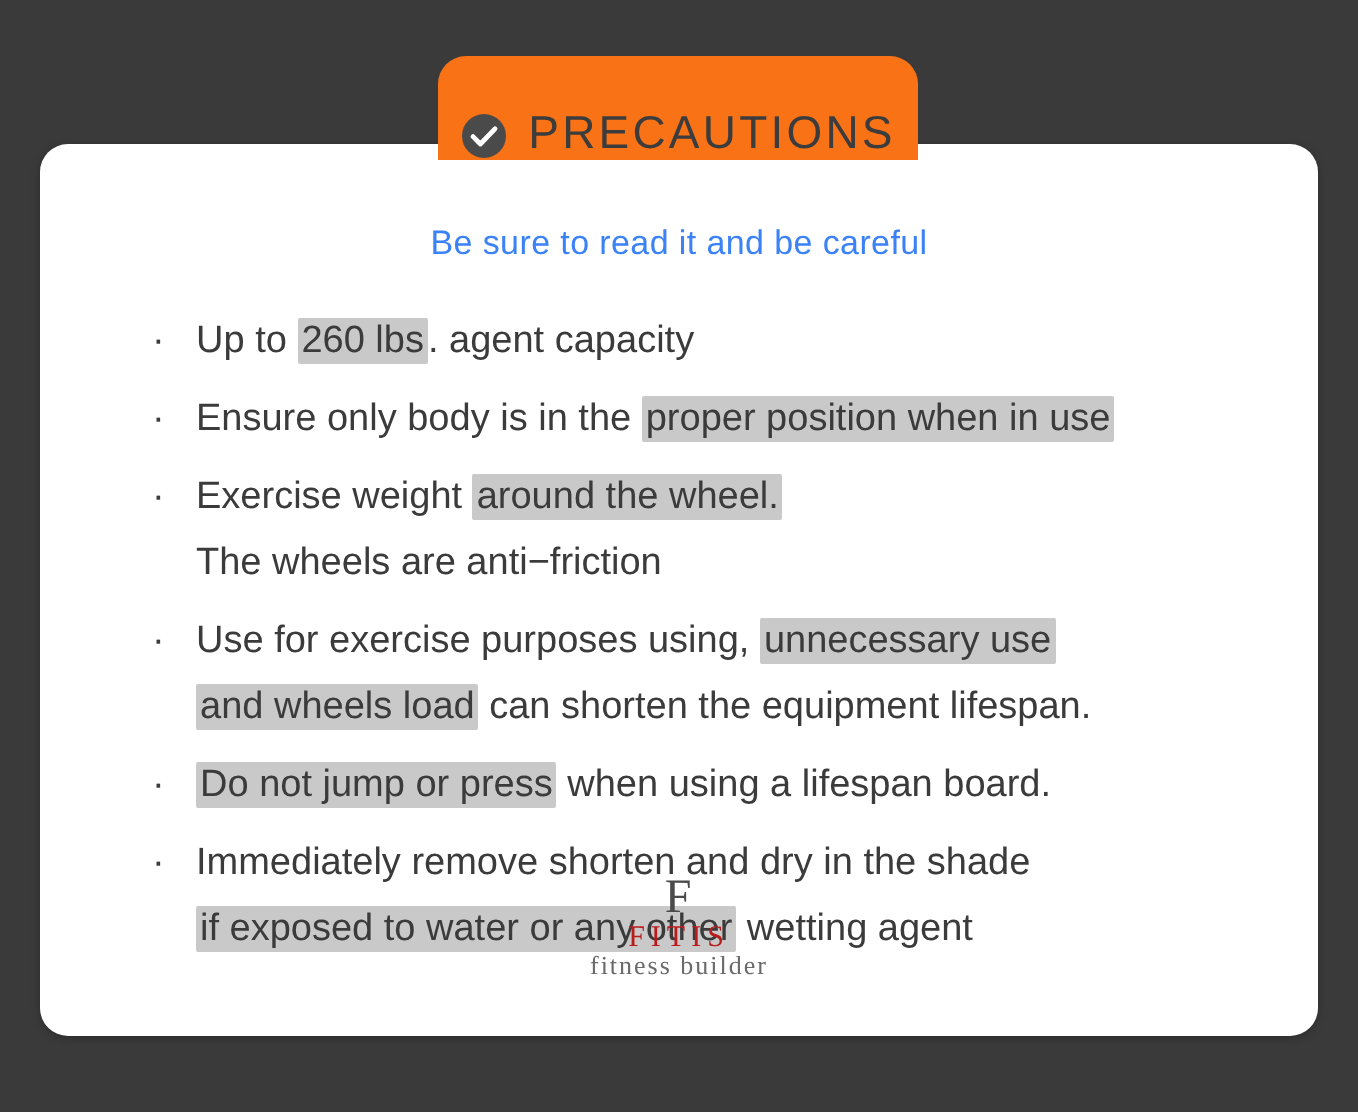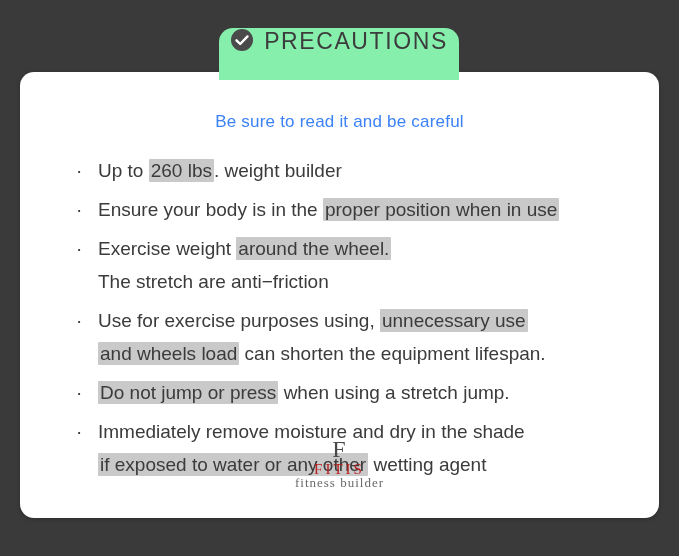--- a/index.html
+++ b/index.html
@@ -19,24 +19,24 @@
     height: 556px;
     background: #3a3a3a;
   }
   
   .tab {
     position: absolute;
     left: 219px;
     top: 28px;
     width: 240px;
     height: 52px;
-    background: #86efac;
+    background: #f97316;
     border-radius: 14px 14px 0 0;
     display: flex;
-    align-items: flex-start;
+    align-items: flex-end;
     justify-content: center;
     gap: 10px;
     z-index: 3;
   }
   .tab-title {
     font-size: 23px;
     letter-spacing: 1.6px;
     color: #3c3c3c;
     font-weight: 400;
   }
@@ -144,26 +144,26 @@
     </span>
     <span class="tab-title">PRECAUTIONS</span>
   </div>
 
   <div class="card">
     <div class="card-inner">
 
       <div class="headline">Be sure to read it and be careful</div>
 
       <ul class="list" id="list">
-          <li class="item"><span class="bullet">·</span><span><span>Up to </span><span class="hl">260 lbs</span><span>. weight builder</span></span></li>
-          <li class="item"><span class="bullet">·</span><span><span>Ensure your body is in the </span><span class="hl">proper position when in use</span></span></li>
-          <li class="item"><span class="bullet">·</span><span><span>Exercise weight </span><span class="hl">around the wheel.</span></span><span class="line2"><span>The stretch are anti−friction</span></span></li>
+          <li class="item"><span class="bullet">·</span><span><span>Up to </span><span class="hl">260 lbs</span><span>. agent capacity</span></span></li>
+          <li class="item"><span class="bullet">·</span><span><span>Ensure only body is in the </span><span class="hl">proper position when in use</span></span></li>
+          <li class="item"><span class="bullet">·</span><span><span>Exercise weight </span><span class="hl">around the wheel.</span></span><span class="line2"><span>The wheels are anti−friction</span></span></li>
           <li class="item"><span class="bullet">·</span><span><span>Use for exercise purposes using, </span><span class="hl">unnecessary use</span></span><span class="line2"><span class="hl">and wheels load</span><span> can shorten the equipment lifespan.</span></span></li>
-          <li class="item"><span class="bullet">·</span><span><span class="hl">Do not jump or press</span><span> when using a stretch jump.</span></span></li>
-          <li class="item"><span class="bullet">·</span><span><span>Immediately remove moisture and dry in the shade</span></span><span class="line2"><span class="hl">if exposed to water or any other</span><span> wetting agent</span></span></li>
+          <li class="item"><span class="bullet">·</span><span><span class="hl">Do not jump or press</span><span> when using a lifespan board.</span></span></li>
+          <li class="item"><span class="bullet">·</span><span><span>Immediately remove shorten and dry in the shade</span></span><span class="line2"><span class="hl">if exposed to water or any other</span><span> wetting agent</span></span></li>
         </ul>
 
       <div class="brand">
         <div class="brand-f">F</div>
         <div class="brand-name">FITIS</div>
         <div class="brand-sub">fitness builder</div>
       </div>
 
     </div>
   </div>

